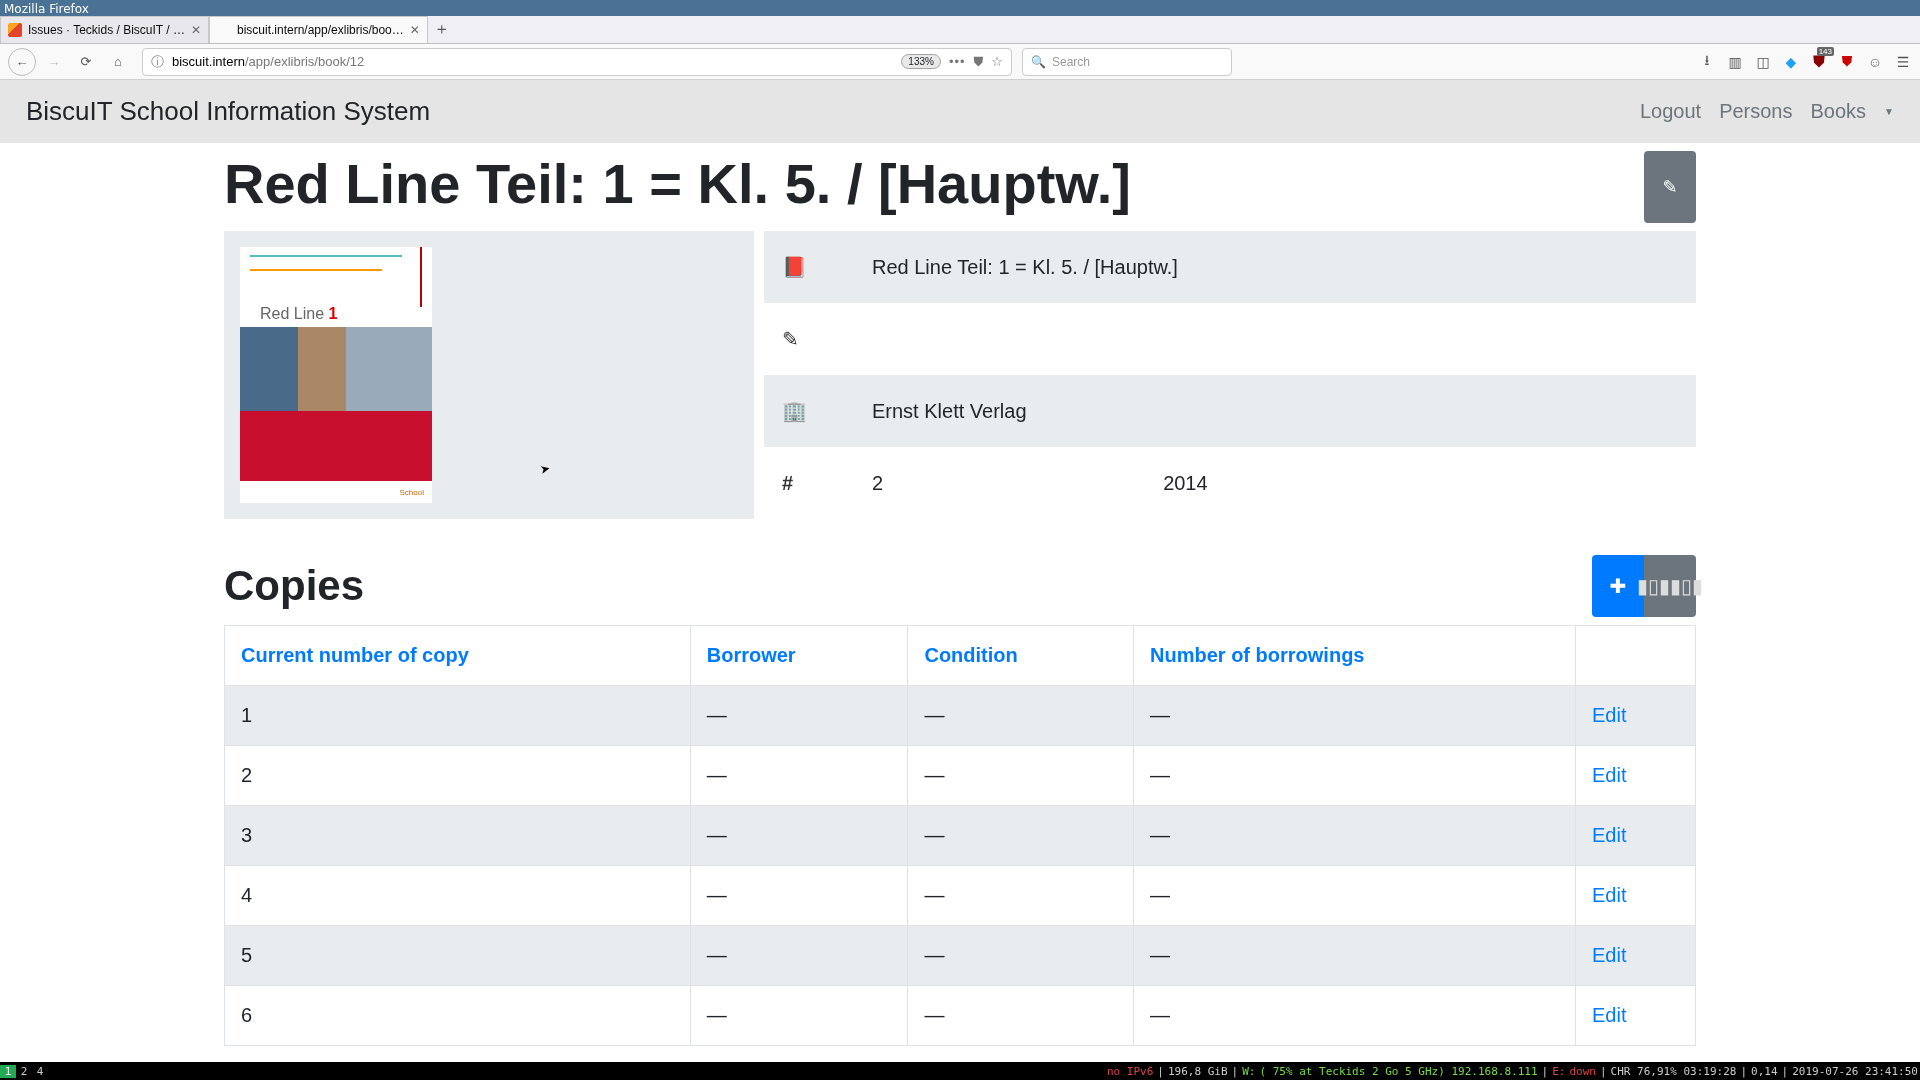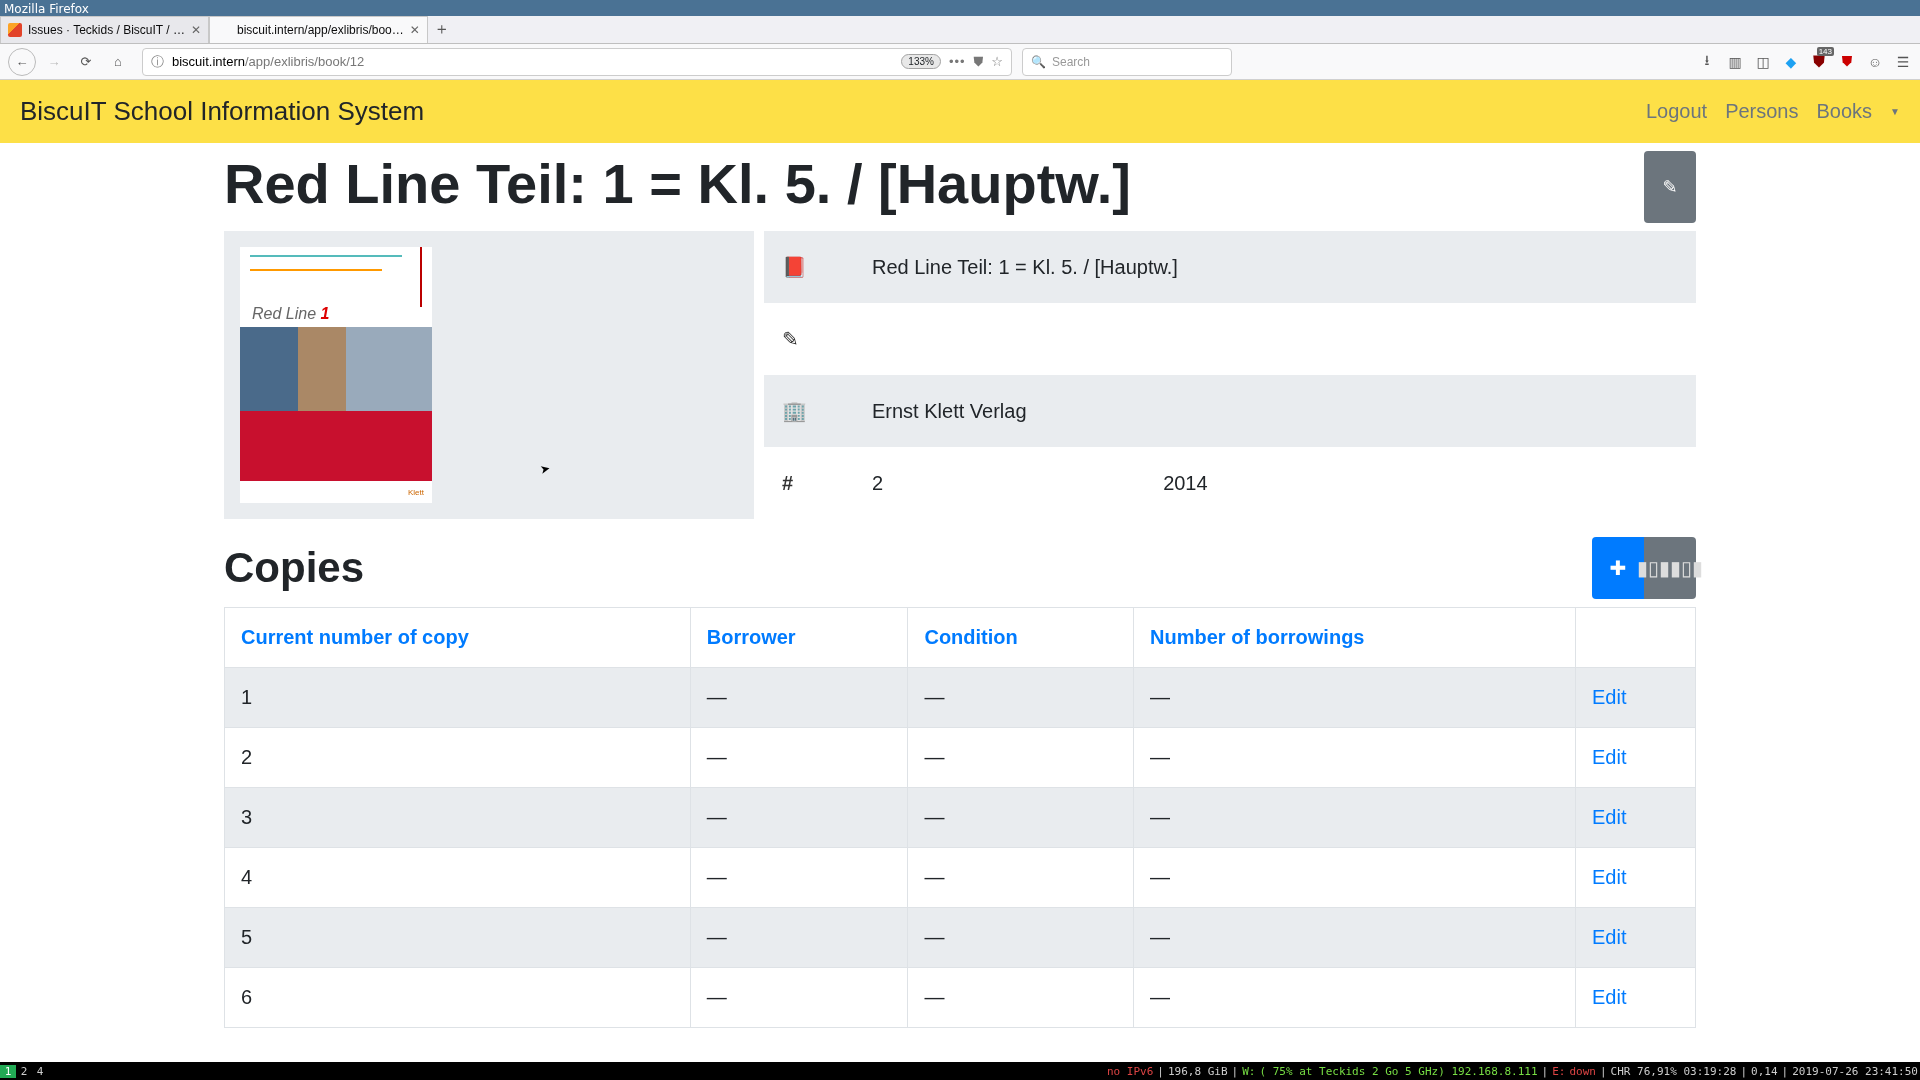--- a/index.html
+++ b/index.html
@@ -104,22 +104,22 @@
 .tb-icon { width:18px; text-align:center; color:#555; position:relative; font-size:14px; }
 .tb-icon .badge{ position:absolute; top:-6px; right:-6px; background:#666; color:#fff; font-size:8px; padding:0 2px; border-radius:2px;}
 
 
 .page {
   height: calc(100% - 18px - 28px - 36px - 18px);
   overflow: hidden;
 }
 .page-navbar {
   display:flex; align-items:center;
-  padding: 16px 20px;
-  background:#fde047;
+  padding: 16px 26px;
+  background:#e5e5e5;
 }
 .brand { font-size: 26px; font-weight:400; }
 .nav-right { margin-left:auto; display:flex; gap:18px; align-items:center; font-size:20px; color:#6c757d; }
 .nav-right .caret { font-size:10px; }
 
 .container { width: 1480px; margin: 0 auto; padding: 0 4px; }
 
 .title-row { display:flex; align-items:flex-start; }
 .page-title {
   font-size: 56px;
@@ -147,37 +147,37 @@
   background:#fff;
   position:relative;
   overflow:hidden;
 }
 .cover .lines {
   position:absolute; top:0; left:0; right:0; height:60px;
 }
 .cover .lines .l1 { position:absolute; top:8px; left:10px; right:30px; height:2px; background:#5bb; }
 .cover .lines .l2 { position:absolute; top:22px; left:10px; right:50px; height:2px; background:#f90; }
 .cover .lines .vr { position:absolute; top:0; right:10px; width:2px; height:60px; background:#b00; }
-.cover .cover-title { position:absolute; top:58px; left:12px; font-size:16px; color:#666; font-weight:500;font-style:italic;}
+.cover .cover-title { position:absolute; top:58px; left:20px; font-size:16px; color:#666; font-weight:500;}
 .cover .cover-title .one { color:#d00; font-weight:700; }
 .cover .photo {
   position:absolute; top:80px; left:0; right:0; height:84px;
   background: linear-gradient(90deg,#4a6a8a 0 30%, #a86 30% 55%, #9ab 55% 100%);
 }
 .cover .redbar {
   position:absolute; top:164px; left:0; right:0; height:70px; background:#c8102e;
 }
 .cover .pub { position:absolute; bottom:6px; right:8px; font-size:8px; color:#c60; }
 .meta-table { flex:1; }
 .meta-row { display:flex; align-items:center; min-height:72px; padding:0 18px; gap:60px; font-size:20px; }
 .meta-row.odd { background:#e9ecef; }
 .meta-row .ico { width:30px; color:#333; }
 .meta-row .v2 { margin-left:220px; }
 
-.copies-header { display:flex; align-items:center; margin-top:18px; }
+.copies-header { display:flex; align-items:center; margin-top:36px; }
 .copies-title { font-size:42px; font-weight:600; }
 .btn-grp { margin-left:auto; display:flex; }
 .btn-grp .b { width:52px; height:62px; display:flex; align-items:center; justify-content:center; font-size:20px; }
 .btn-grp .b.primary { background:#007bff; color:#fff; border-radius:4px 0 0 4px;}
 .btn-grp .b.second { background:#6c757d; color:#ddd; border-radius:0 4px 4px 0;}
 
 table.copies {
   width:100%;
   border-collapse: collapse;
   margin-top: 8px;
@@ -310,21 +310,21 @@
               <div class="l1"></div>
               <div class="l2"></div>
               <div class="vr"></div>
             </div>
           <div class="cover-title">
             <span>Red Line</span>
             <span class="one">1</span>
           </div>
           <div class="photo"></div>
           <div class="redbar"></div>
-          <div class="pub">Klett</div>
+          <div class="pub">School</div>
         </div>
       </div>
       <div class="meta-table">
         <div class="meta-row odd">
           <span class="ico">📕</span>
           <span>Red Line Teil: 1 = Kl. 5. / [Hauptw.]</span>
         </div>
         <div class="meta-row">
           <span class="ico">✎</span>
           <span></span>

